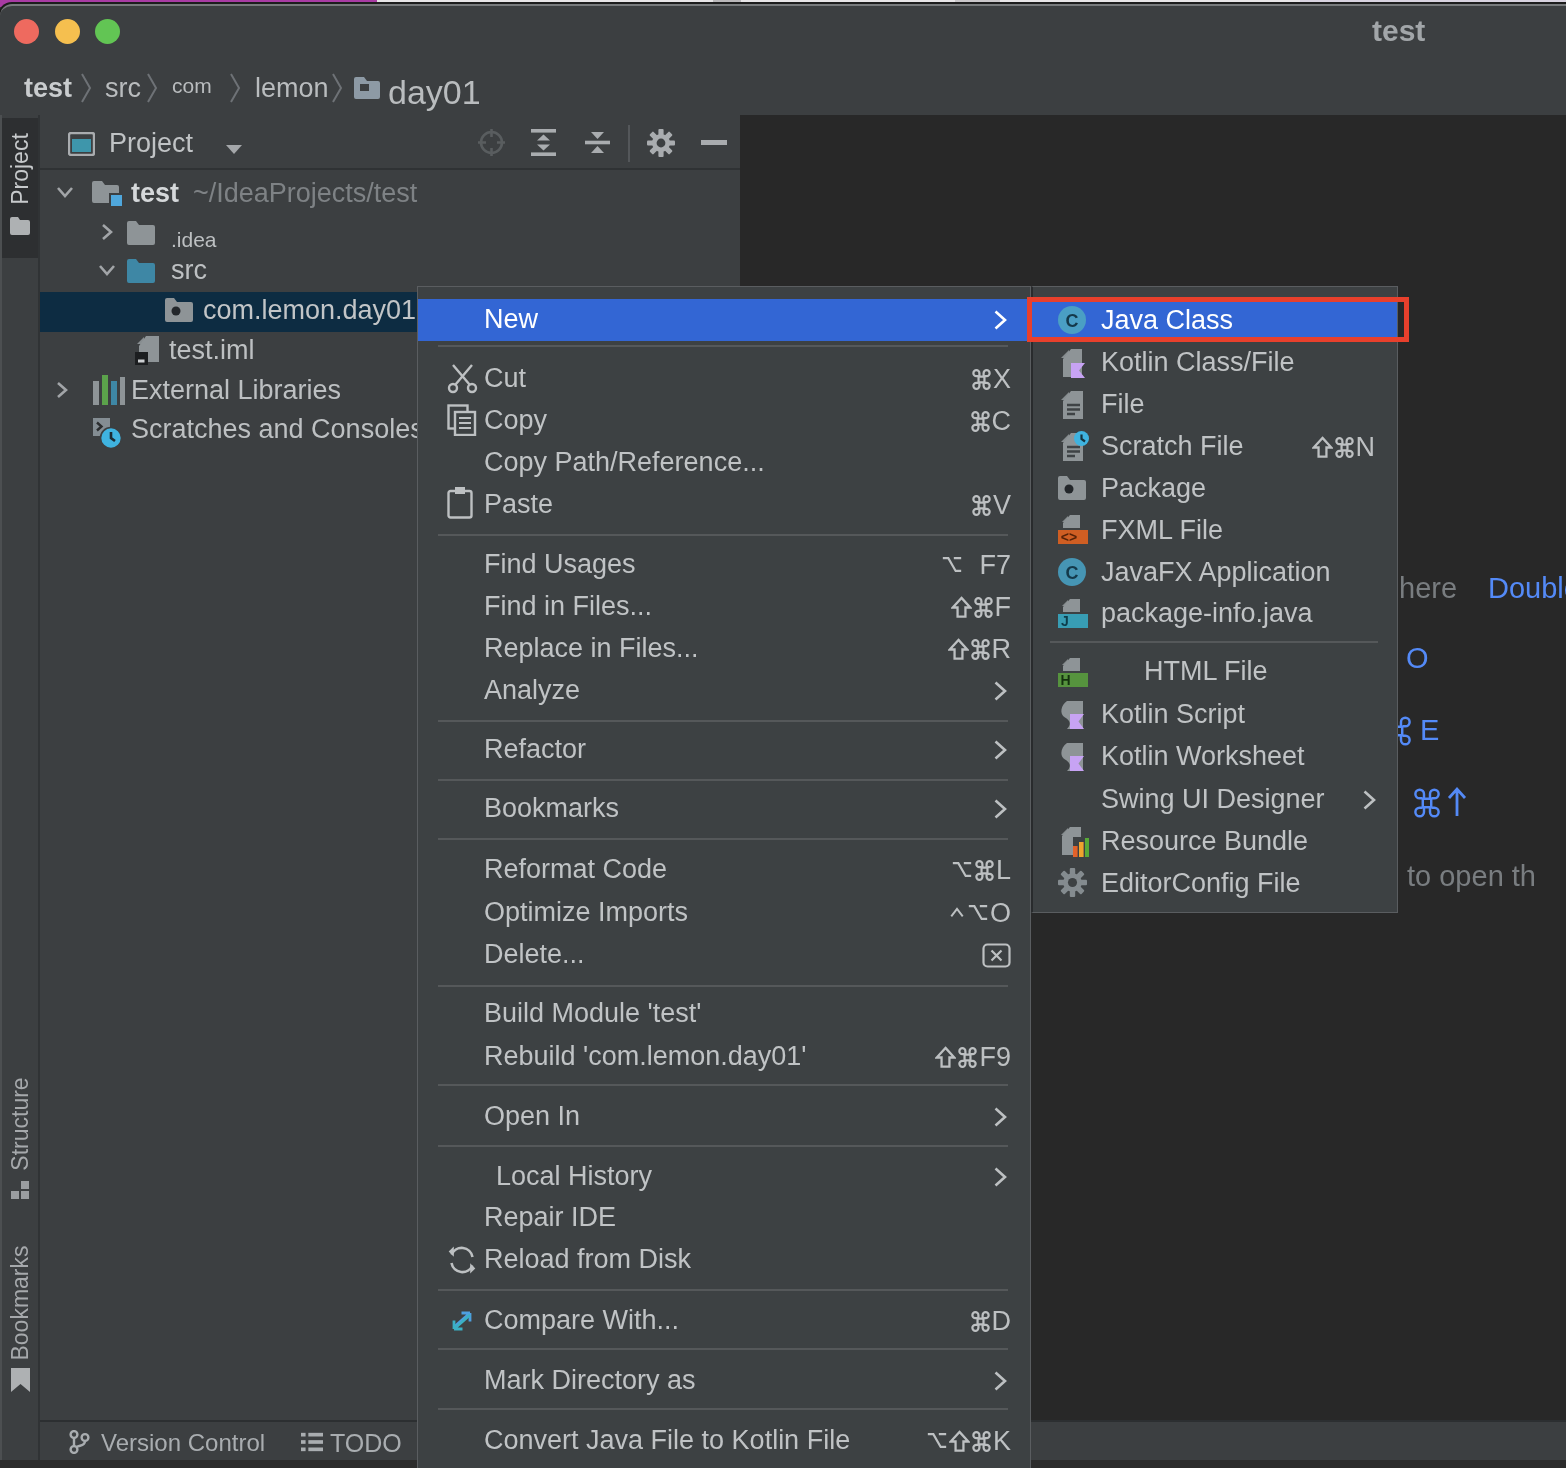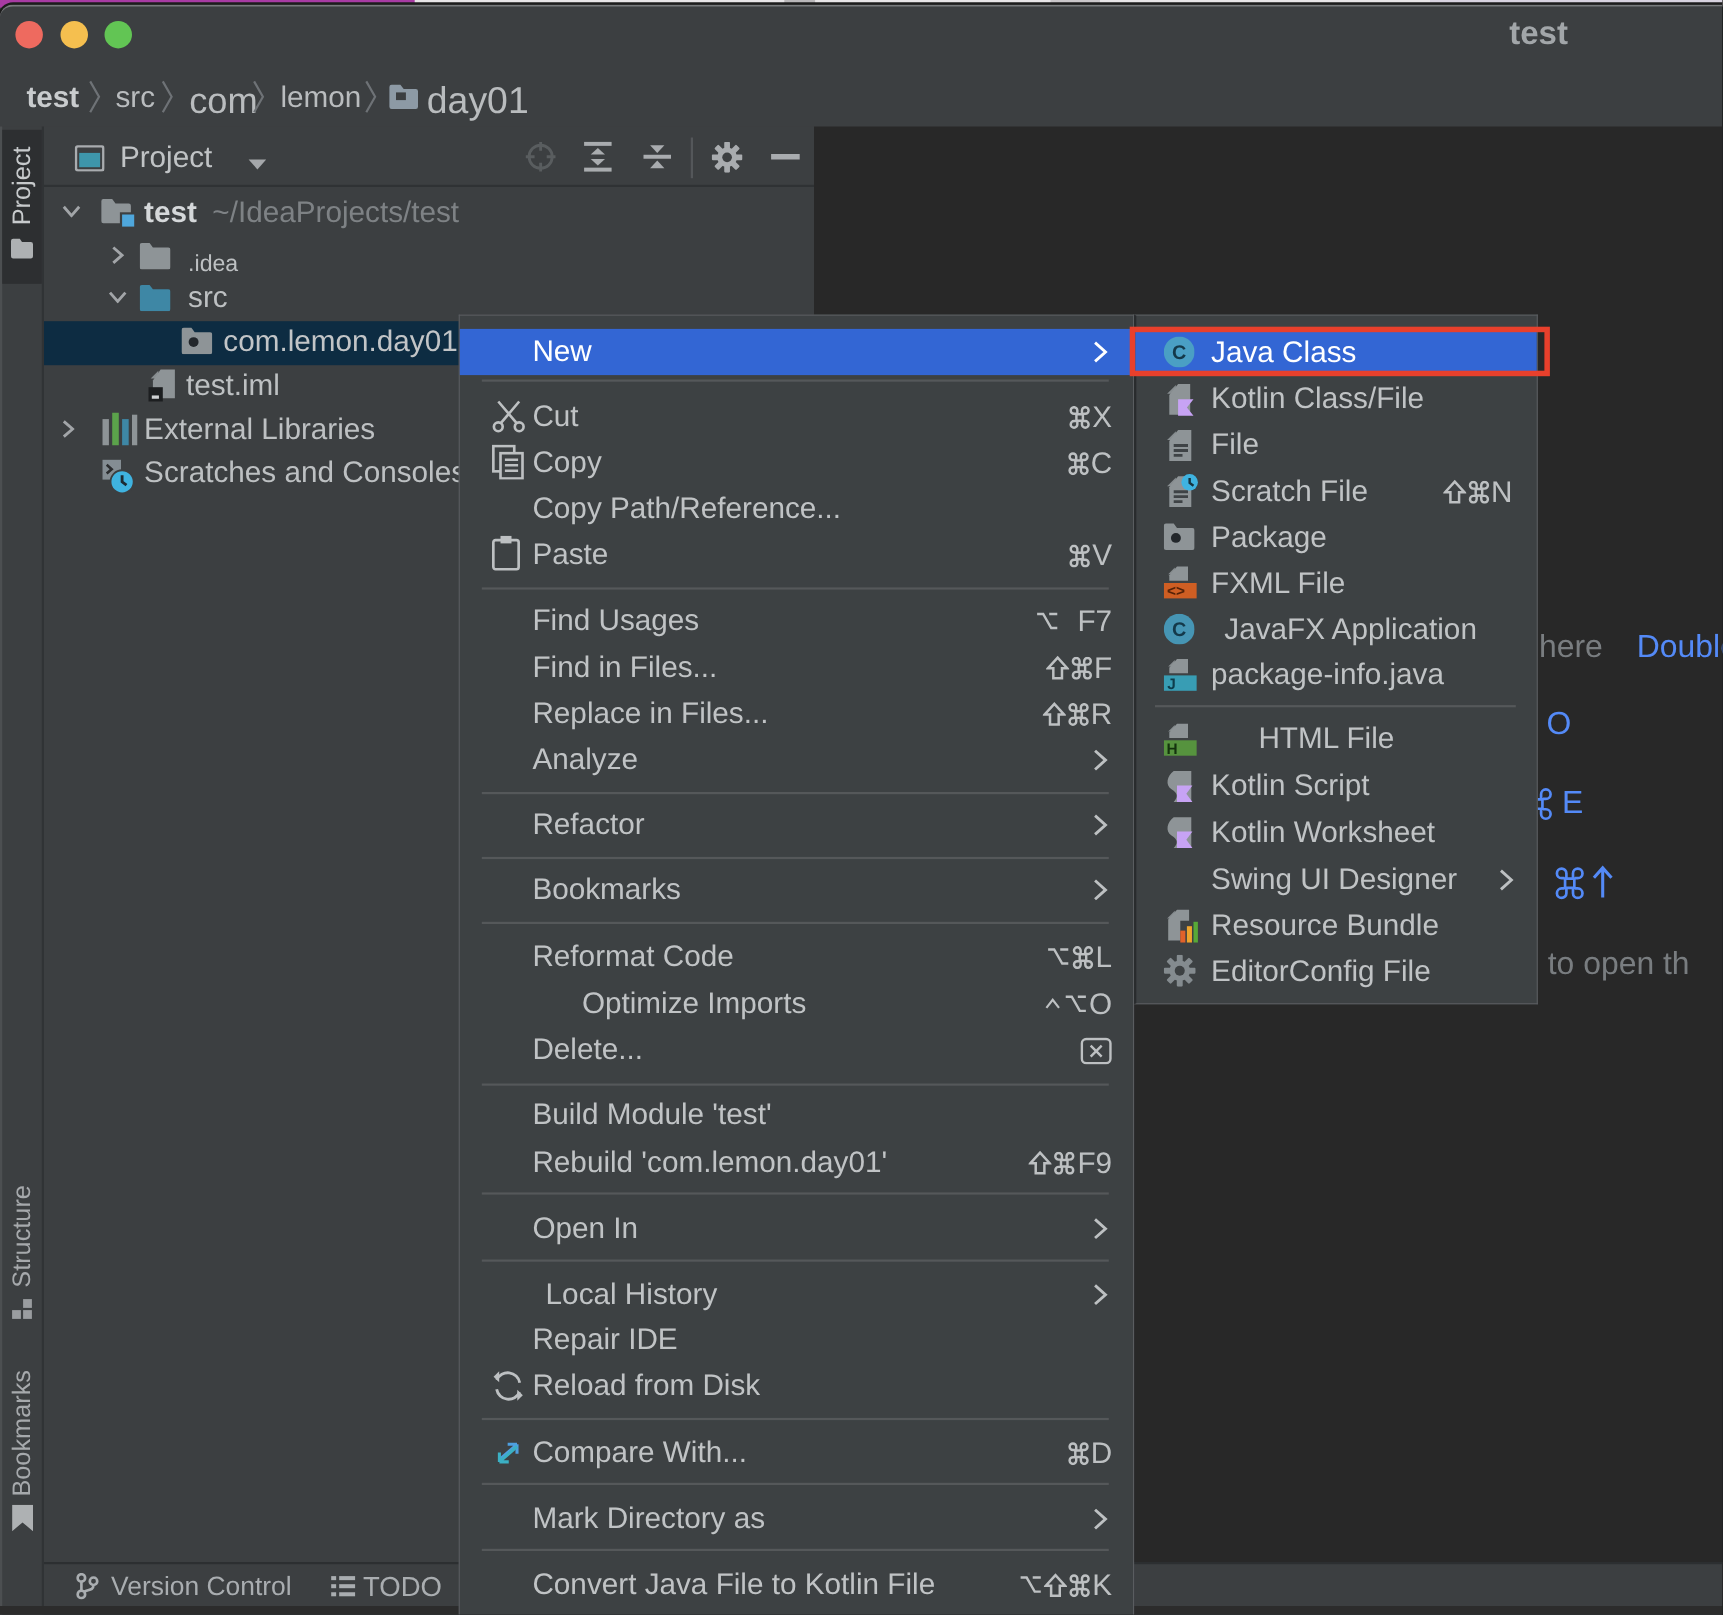--- a/index.html
+++ b/index.html
@@ -35,21 +35,21 @@
   <div class="ab txt" style="left:1372px;top:16px;font-size:30px;font-weight:bold;color:#a2a6a9;">test</div>
 
   <div class="ab txt" style="left:24px;top:75px;font-size:27px;font-weight:bold;color:#c9ccce;">test</div>
   <svg class="ab" style="left:80px;top:72px;" width="12" height="32" viewBox="0 0 12 32">
       <path d="M2 2 L10 16 L2 30" fill="none" stroke="#6e7276" stroke-width="2"></path>
     </svg>
   <div class="ab txt" style="left:105px;top:75px;font-size:27px;color:#b9bcbe;">src</div>
   <svg class="ab" style="left:146px;top:72px;" width="12" height="32" viewBox="0 0 12 32">
       <path d="M2 2 L10 16 L2 30" fill="none" stroke="#6e7276" stroke-width="2"></path>
     </svg>
-  <div class="ab txt" style="left:172px;top:75px;font-size:33px;color:#b9bcbe;">com</div>
+  <div class="ab txt" style="left:172px;top:75px;font-size:21px;color:#b9bcbe;">com</div>
   <svg class="ab" style="left:229px;top:72px;" width="12" height="32" viewBox="0 0 12 32">
       <path d="M2 2 L10 16 L2 30" fill="none" stroke="#6e7276" stroke-width="2"></path>
     </svg>
   <div class="ab txt" style="left:255px;top:75px;font-size:27px;color:#b9bcbe;">lemon</div>
   <svg class="ab" style="left:331px;top:72px;" width="12" height="32" viewBox="0 0 12 32">
       <path d="M2 2 L10 16 L2 30" fill="none" stroke="#6e7276" stroke-width="2"></path>
     </svg>
   <svg class="ab" style="left:352px;top:75px;" width="30" height="26" viewBox="0 0 30 26">
       <path d="M2 4 a2 2 0 0 1 2-2 h8 l3 4 h11 a2 2 0 0 1 2 2 v14 a2 2 0 0 1-2 2 H4 a2 2 0 0 1-2-2 Z" fill="#8d9aa5"></path>
       <rect x="8" y="9" width="9" height="7" fill="#3c3f41"></rect>
@@ -319,21 +319,21 @@
     <div class="sc" style="top:856px;">
         <svg width="22" height="22" viewBox="0 0 24 24">
           <path d="M2 4.5 h6 l8 14 h6 M14 4.5 h8" fill="none" stroke="#bdc0c2" stroke-width="2.4"></path>
         </svg>
         <svg width="21" height="21" viewBox="0 0 32 32">
           <path d="M11 11 H8.2 a4.6 4.6 0 1 1 4.6-4.6 V11 M21 11 h2.8 a4.6 4.6 0 1 0-4.6-4.6 V11 M11 21 H8.2 a4.6 4.6 0 1 0 4.6 4.6 V21 M21 21 h2.8 a4.6 4.6 0 1 1-4.6 4.6 V21 M11.5 11.5 h9 v9 h-9 Z" fill="none" stroke="#bdc0c2" stroke-width="3.4"></path>
         </svg>
         <span>L</span>
       </div>
 
-    <div class="mi" style="top:899px;margin-left:45px;">Optimize Imports</div>
+    <div class="mi" style="top:899px;">Optimize Imports</div>
     <div class="sc" style="top:899px;">
         <svg width="18" height="20" viewBox="0 0 22 24">
           <path d="M4 16 L11 7 L18 16" fill="none" stroke="#bdc0c2" stroke-width="2.4"></path>
         </svg>
         <svg width="22" height="22" viewBox="0 0 24 24">
           <path d="M2 4.5 h6 l8 14 h6 M14 4.5 h8" fill="none" stroke="#bdc0c2" stroke-width="2.4"></path>
         </svg>
         <span>O</span>
       </div>
 
@@ -472,21 +472,21 @@
         <path d="M12 2 H22 V15 H5 V10 Z" fill="#8e9497"></path>
         <rect x="0" y="17" width="30" height="14" fill="#cf5e23"></rect>
         <text x="11" y="29" font-size="14" font-weight="bold" fill="#552208" text-anchor="middle" font-family="Liberation Sans">&lt;&gt;</text>
       </svg>
     <div class="si" style="top:517px;text-align:right;">FXML File</div>
 
     <svg class="sic" style="top:558px;" width="28" height="28" viewBox="0 0 28 28">
         <circle cx="14" cy="14" r="14" fill="#4695b4"></circle>
         <text x="14" y="20.5" font-size="18" font-weight="bold" fill="#14394a" text-anchor="middle" font-family="Liberation Sans">C</text>
       </svg>
-    <div class="si" style="top:559px;margin-left:12px;">JavaFX Application</div>
+    <div class="si" style="top:559px;">JavaFX Application</div>
 
     <svg class="sic" style="top:597px;" width="30" height="32" viewBox="0 0 30 32">
         <path d="M4 9 L10 3 V9 Z" fill="#878d90"></path>
         <path d="M12 2 H22 V15 H5 V10 Z" fill="#8e9497"></path>
         <rect x="0" y="17" width="30" height="14" fill="#389db4"></rect>
         <text x="7" y="29" font-size="14" font-weight="bold" fill="#0d3d4b" text-anchor="middle" font-family="Liberation Sans">J</text>
       </svg>
     <div class="si" style="top:600px;">package-info.java</div>
 
     <div class="ab" style="left:1050px;top:641px;width:328px;height:2px;background:#55585a;"></div>

